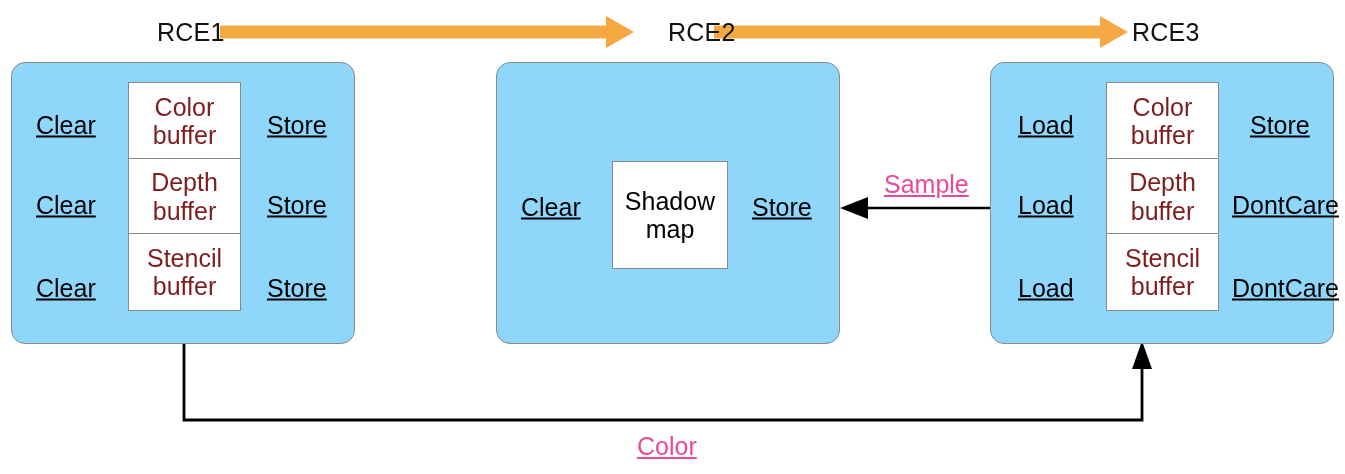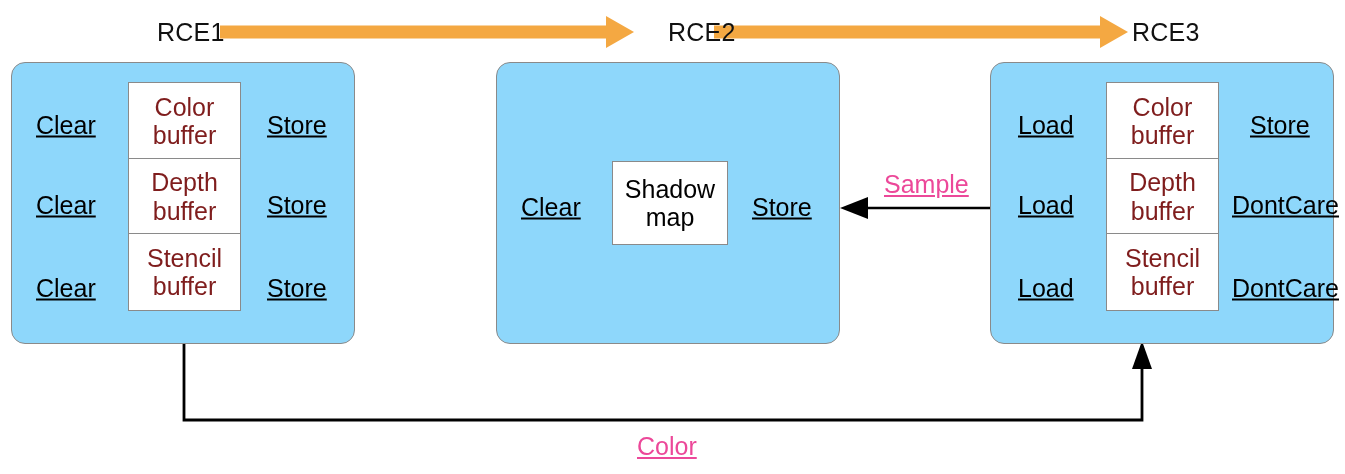--- a/index.html
+++ b/index.html
@@ -165,21 +165,21 @@
   <div class="op-label op-left" style="left:36px;  top:125px;">Clear</div>
   <div class="op-label op-left" style="left:36px;  top:205px;">Clear</div>
   <div class="op-label op-left" style="left:36px;  top:288px;">Clear</div>
 
   <div class="op-label op-right" style="left:267px; top:125px;">Store</div>
   <div class="op-label op-right" style="left:267px; top:205px;">Store</div>
   <div class="op-label op-right" style="left:267px; top:288px;">Store</div>
 
   <div class="panel" style="left:496px; top:62px; width:344px; height:282px;"></div>
 
-  <div class="single-box" style="left:612px; top:161px; width:116px; height:84px;">
+  <div class="single-box" style="left:612px; top:161px; width:116px; height:108px;">
     <span>
       <span>Shadow</span>
       <span>map</span>
     </span>
   </div>
 
   <div class="op-label op-left" style="left:521px; top:207px;">Clear</div>
   <div class="op-label op-right" style="left:752px; top:207px;">Store</div>
 
   <div class="panel" style="left:990px; top:62px; width:344px; height:282px;"></div>

